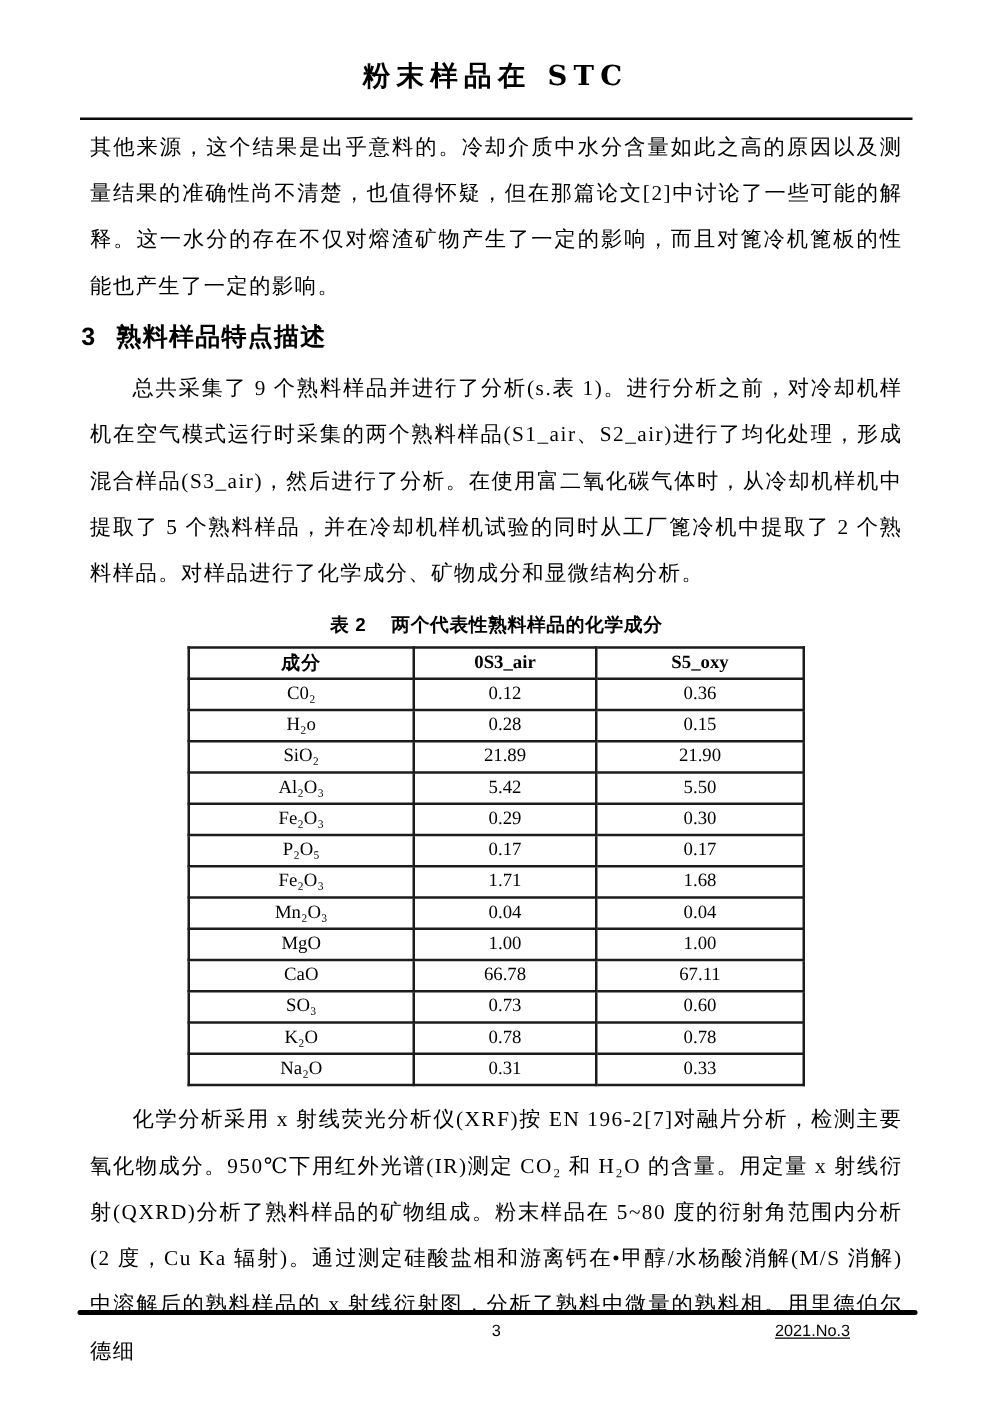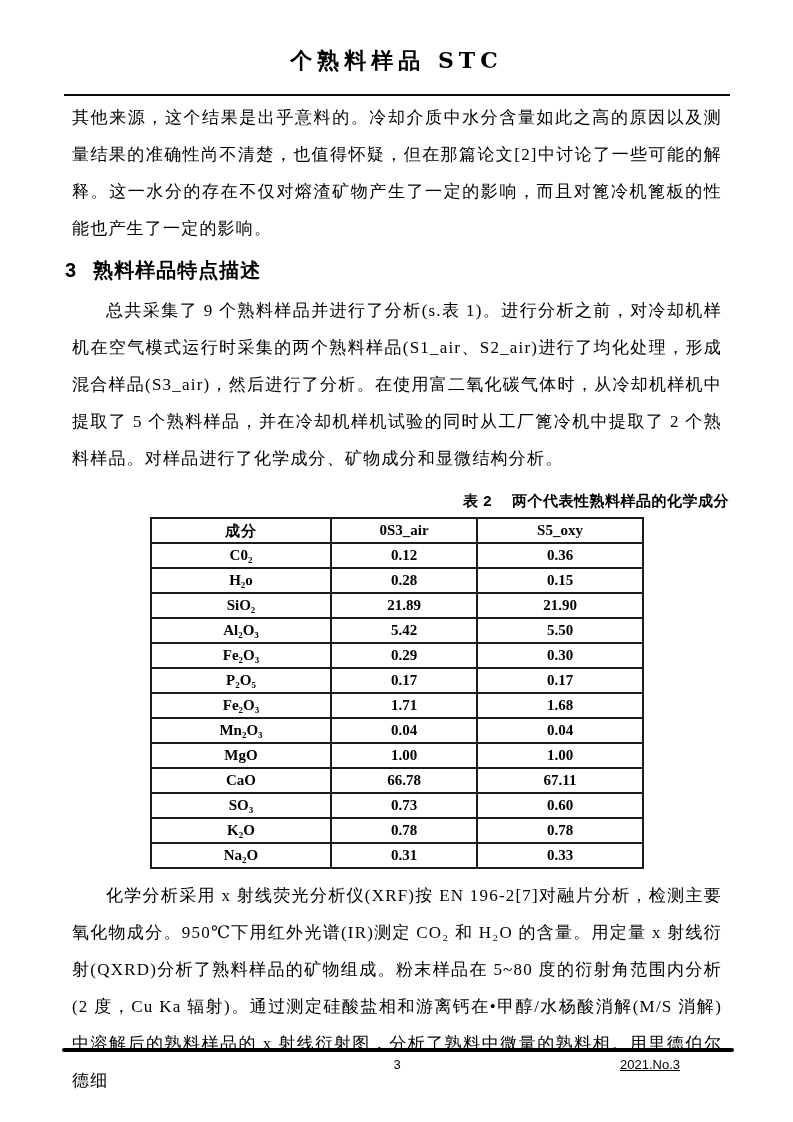--- a/index.html
+++ b/index.html
@@ -57,21 +57,21 @@
     font-family: "Liberation Sans", "DejaVu Sans", sans-serif;
     font-size: 20px;
     font-weight: bold;
     line-height: 30px;
     letter-spacing: 1px;
   }
   .section-number { display: inline-block; margin-right: 16px; }
   
   .table-caption {
     margin-top: 12px;
-    text-align: right;
+    text-align: center;
     font-family: "Liberation Sans", "DejaVu Sans", sans-serif;
     font-size: 15px;
     font-weight: bold;
     line-height: 24px;
     letter-spacing: 0.5px;
   }
   .caption-gap { display: inline-block; margin-left: 20px; }
   table.chem {
     width: 492px;
     margin: 4px auto 0 auto;
@@ -79,21 +79,21 @@
     table-layout: fixed;
     font-size: 15px;
   }
   table.chem th, table.chem td {
     border: 2px solid #1c1c1c;
     height: 23px;
     line-height: 23px;
     padding: 0;
     text-align: center;
     vertical-align: middle;
-    font-weight: bold;
+    font-weight: normal;
   }
   table.chem th { font-weight: bold; }
   th.cjk-head { font-family: "Liberation Sans", "DejaVu Sans", sans-serif; letter-spacing: 1px; border-radius: 10px; }
   .p-after-table { margin-top: 8px; }
   
   .footer-rule {
     position: absolute;
     top: 1048px;
     left: 62px;
     width: 672px;
@@ -122,21 +122,21 @@
     right: 49px;
     top: 0;
     text-decoration: underline;
   }
 </style>
 </head>
 <body>
 
 <div class="page">
 
-  <div class="journal-title">个熟料样品 STC</div>
+  <div class="journal-title">粉末样品在 STC</div>
   <div class="header-rule"></div>
 
   <div class="text-col">
 
     <p class="body-text">其他来源，这个结果是出乎意料的。冷却介质中水分含量如此之高的原因以及测量结果的准确性尚不清楚，也值得怀疑，但在那篇论文[2]中讨论了一些可能的解释。这一水分的存在不仅对熔渣矿物产生了一定的影响，而且对篦冷机篦板的性能也产生了一定的影响。</p>
 
     <h2 class="section-heading">
       <span class="section-number">3</span><span>熟料样品特点描述</span>
     </h2>
 

